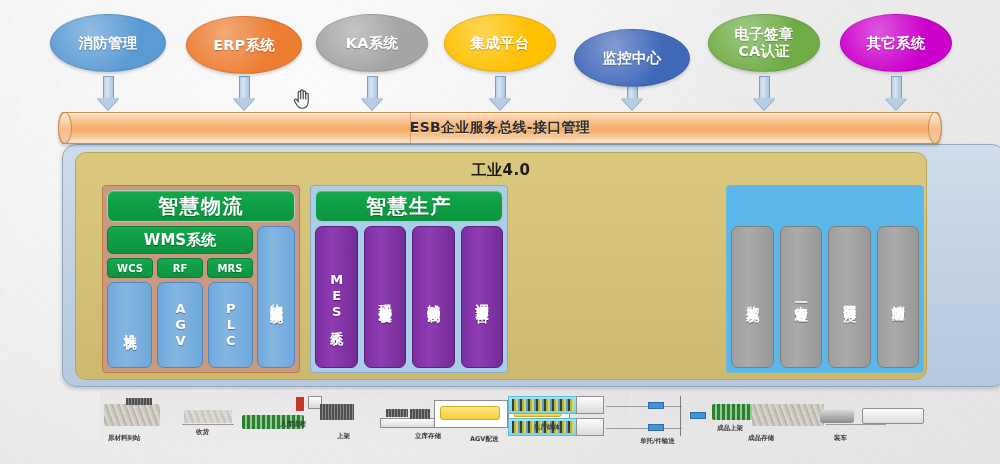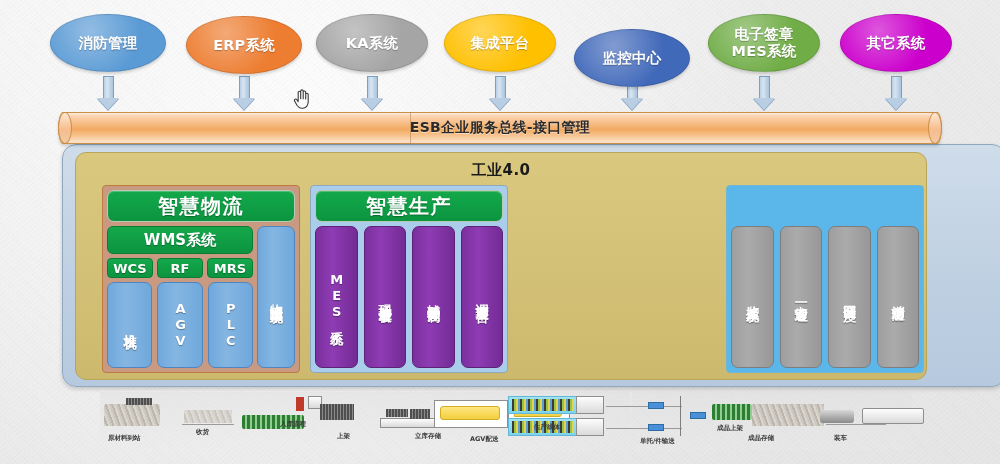--- a/index.html
+++ b/index.html
@@ -168,21 +168,21 @@
     display:flex; align-items:center; justify-content:center;
     color:#fff; font-size:15px; font-weight:700;
     text-shadow: 0 1px 1px rgba(0,0,0,.3);
   }
   #wms-subs { display:flex; gap:4px; height: 20px; }
   .wms-sub {
     flex:1; border-radius: 4px;
     background: linear-gradient(to bottom, #14a84a, #0c9440);
     border: 1px solid #0a7d36;
     display:flex; align-items:center; justify-content:center;
-    color:#fff; font-size:13px; font-weight:700;
+    color:#fff; font-size:10px; font-weight:700;
     text-shadow: 0 1px 1px rgba(0,0,0,.3);
   }
   #log-devices { display:flex; gap:5px; flex:1 1 auto; }
 
   
   #col-production { left: 234px; width: 198px; background: #a9cdea; border: 1px solid #8fa8bb; }
   #col-production .col-body { background: #a9cdea; padding:0; gap: 6px; }
 
   
   #col-environment { left: 442px; width: 198px; background: #8fb99a; border: 1px solid #b3ad55; }
@@ -321,21 +321,21 @@
         <span style="white-space: pre-line;">KA系统</span>
       </div>
       <div class="ellipse" style="left: 444px; top: 14px; width: 112px; height: 58px; background: radial-gradient(circle at 34% 28%, rgba(255, 255, 255, 0.34), rgba(255, 255, 255, 0) 58%), rgb(255, 192, 0); border: 1px solid rgba(0, 0, 0, 0.1);">
         <span style="white-space: pre-line;">集成平台</span>
       </div>
       <div class="ellipse" style="left: 574px; top: 29px; width: 116px; height: 58px; background: radial-gradient(circle at 34% 28%, rgba(255, 255, 255, 0.34), rgba(255, 255, 255, 0) 58%), rgb(65, 105, 186); border: 1px solid rgba(0, 0, 0, 0.1);">
         <span style="white-space: pre-line;">监控中心</span>
       </div>
       <div class="ellipse" style="left: 708px; top: 14px; width: 112px; height: 58px; background: radial-gradient(circle at 34% 28%, rgba(255, 255, 255, 0.34), rgba(255, 255, 255, 0) 58%), rgb(112, 173, 71); border: 1px solid rgba(0, 0, 0, 0.1);">
         <span style="white-space: pre-line;">电子签章
-MES系统</span>
+CA认证</span>
       </div>
       <div class="ellipse" style="left: 840px; top: 14px; width: 112px; height: 58px; background: radial-gradient(circle at 34% 28%, rgba(255, 255, 255, 0.34), rgba(255, 255, 255, 0) 58%), rgb(204, 0, 204); border: 1px solid rgba(0, 0, 0, 0.1);">
         <span style="white-space: pre-line;">其它系统</span>
       </div>
     </div>
 
   <div id="arrows-layer">
       <div class="arrow" style="left: 97px; top: 76px;">
         <div class="shaft" style="height: 22px;"></div>
         <div class="head"></div>

